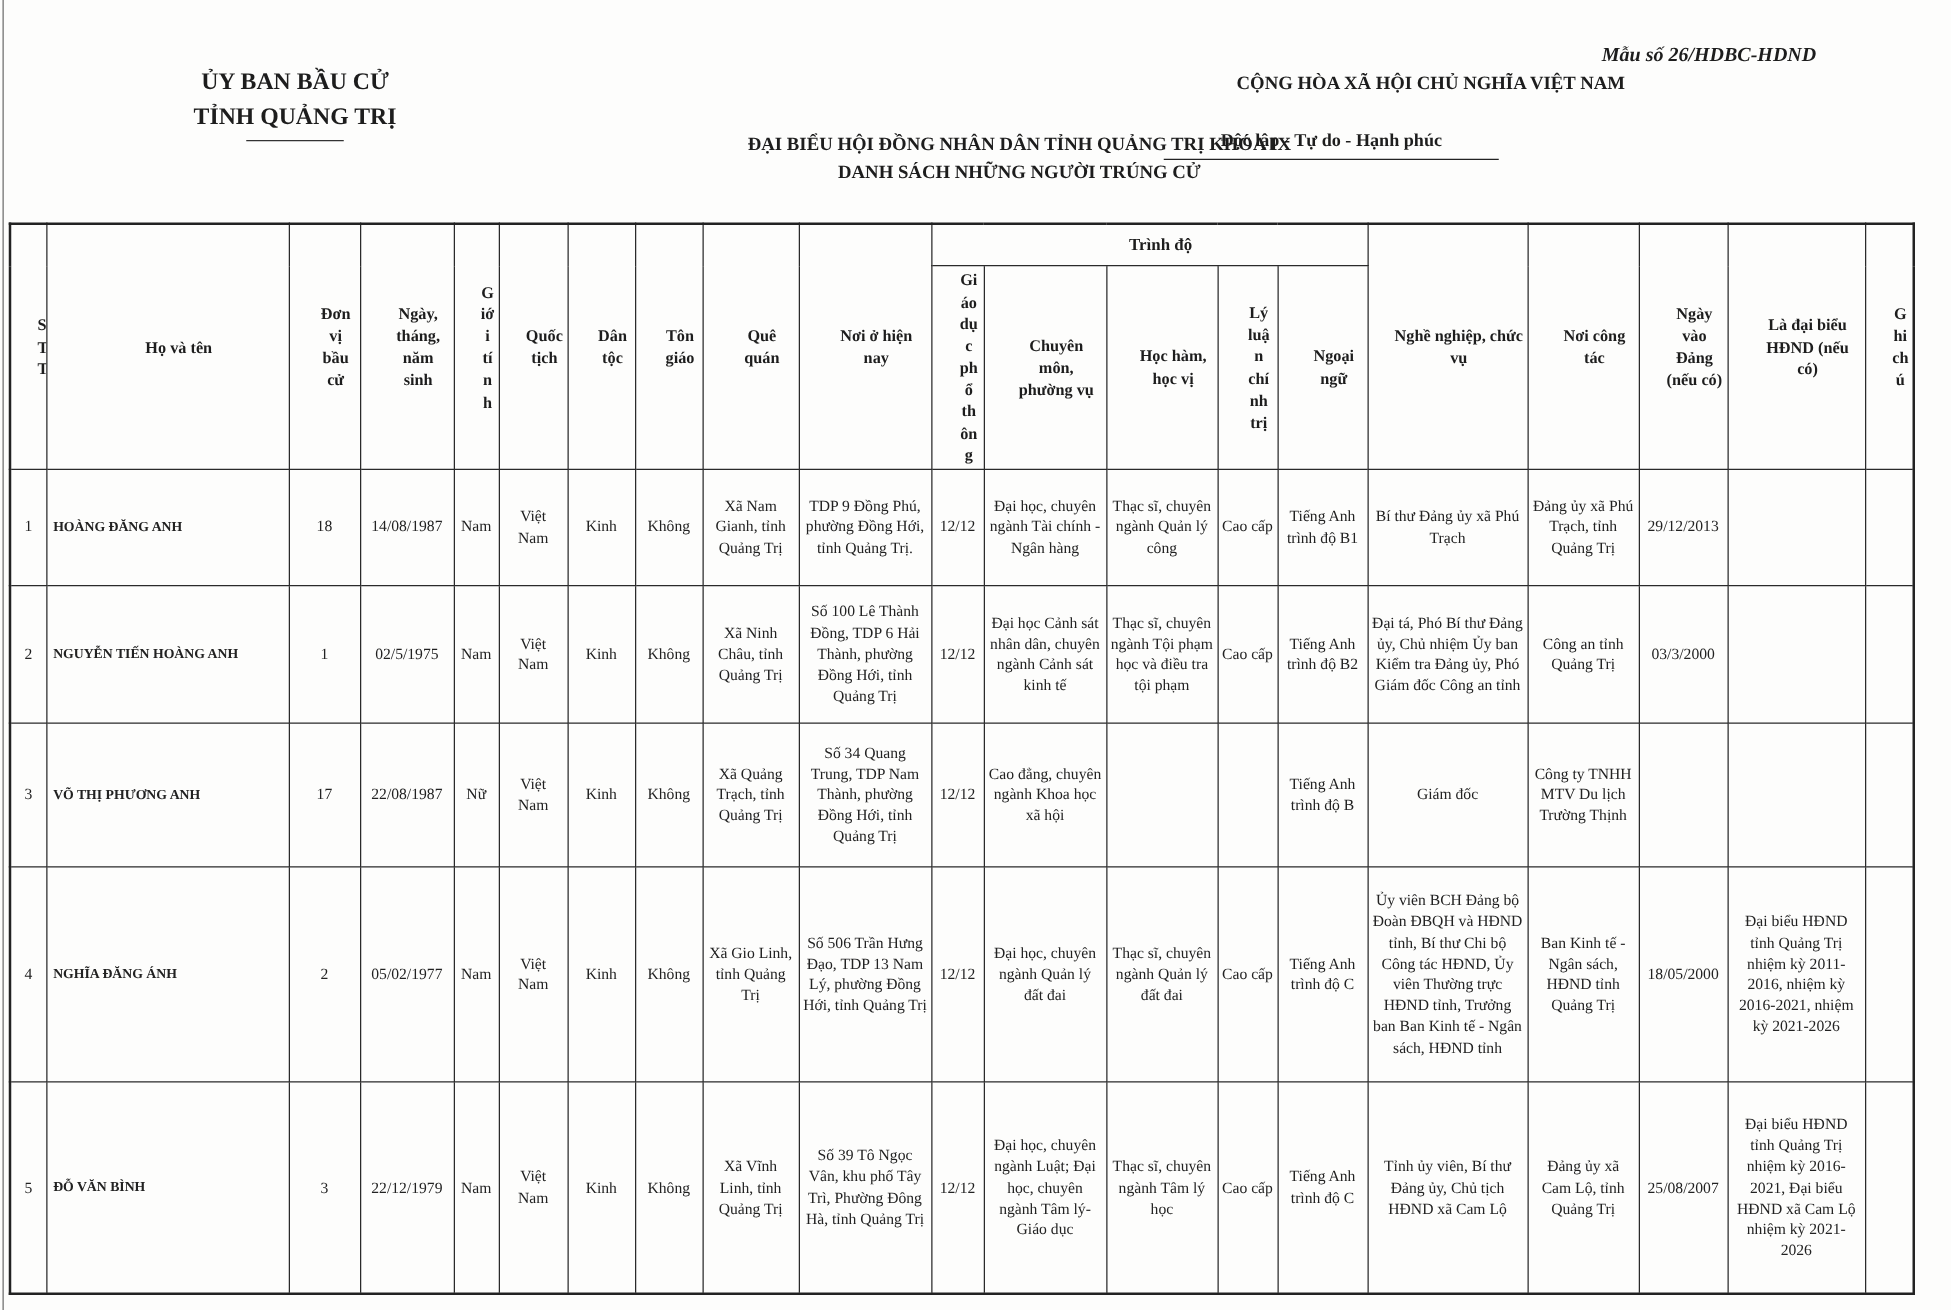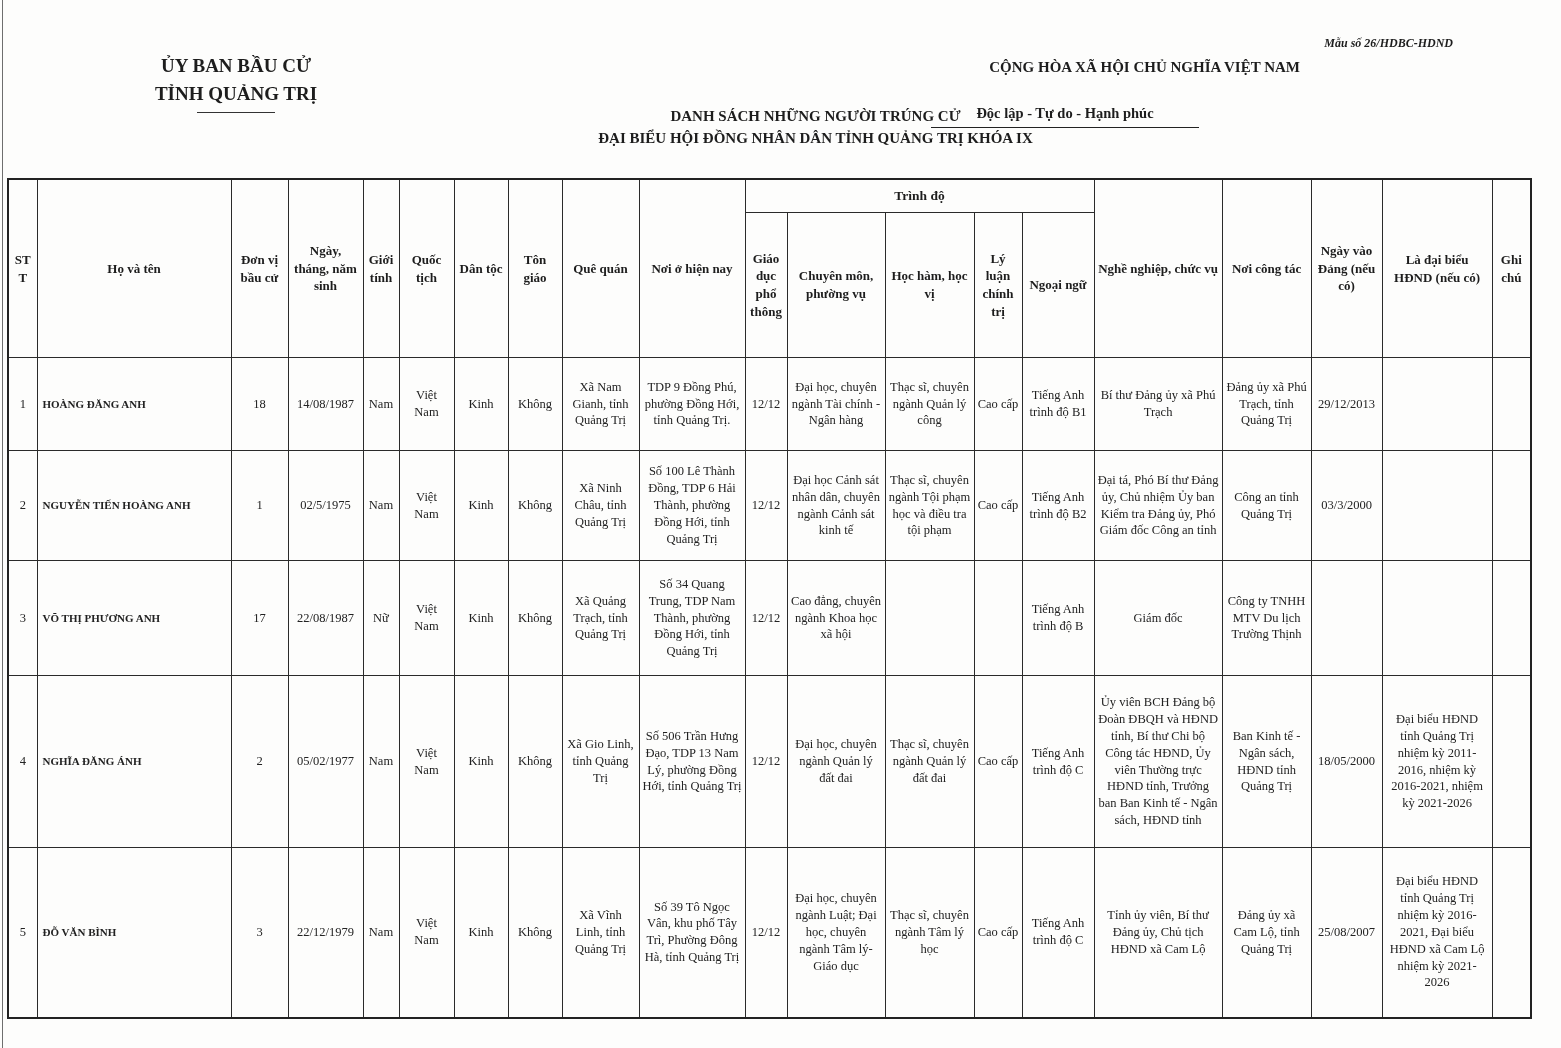--- a/index.html
+++ b/index.html
@@ -13,38 +13,38 @@
   .page-edge{position:absolute;left:2px;top:0;width:1px;height:1048px;background:#4a4a4a;opacity:.8;}
 
   .issuer{position:absolute;left:86px;top:52px;width:300px;text-align:center;font-weight:bold;font-size:19px;line-height:1.45;}
   .issuer .rule{width:78px;height:0;border-bottom:1.4px solid #333;margin:5px auto 0;}
 
   .national{position:absolute;left:830px;top:56px;width:470px;text-align:center;line-height:1.5;}
   .national .l1{font-weight:bold;font-size:15px;text-align:right;}
   .national .l2{font-weight:bold;font-size:14.5px;margin-top:24px;}
   .national .rule{width:268px;height:0;border-bottom:1.5px solid #222;margin:3px auto 0;}
 
-  .form-no{position:absolute;right:108px;top:36px;font-style:italic;font-weight:bold;font-size:12px;}
+  .form-no{position:absolute;right:108px;top:36px;font-style:italic;font-weight:bold;font-size:16px;}
 
   .doc-title{position:absolute;left:70px;right:0;top:106px;text-align:center;font-weight:bold;font-size:15px;line-height:1.45;}
 
   table.main{
     position:absolute;left:7px;top:178px;
     border-collapse:collapse;table-layout:fixed;width:1522px;
     background:transparent;
   }
   table.main th,table.main td{
     border:1px solid #2a2a2a;
     vertical-align:middle;text-align:center;
     padding:2px 3px;
     font-size:12.5px;line-height:1.35;
     word-wrap:break-word;overflow:hidden;
   }
   table.main{border:2px solid #222;}
-  table.main th{font-weight:bold;font-size:13px;background:transparent;}
+  table.main th{font-weight:bold;font-size:13px;background:transparent;padding-left:21px;}
   table.main .group-th{height:28px;font-size:13.5px;}
   table.main thead tr.subhead th{height:140px;margin-top:26px;}
   table.main td.name-cell{text-align:left;font-size:11px;padding-left:5px;font-weight:bold;}
   table.main td{color:#222;}
 </style>
 </head>
 <body>
 
 <div class="page-edge"></div>
 
@@ -56,22 +56,22 @@
 
 <div class="national">
   <div class="l1">CỘNG HÒA XÃ HỘI CHỦ NGHĨA VIỆT NAM</div>
   <div class="l2">Độc lập - Tự do - Hạnh phúc</div>
   <div class="rule"></div>
 </div>
 
 <div class="form-no">Mẫu số 26/HDBC-HDND</div>
 
 <div class="doc-title">
+  <div>ĐẠI BIỂU HỘI ĐỒNG NHÂN DÂN TỈNH QUẢNG TRỊ KHÓA IX</div>
   <div>DANH SÁCH NHỮNG NGƯỜI TRÚNG CỬ</div>
-  <div>ĐẠI BIỂU HỘI ĐỒNG NHÂN DÂN TỈNH QUẢNG TRỊ KHÓA IX</div>
 </div>
 
 <table class="main">
   <colgroup>
     <col style="width:29px">
       <col style="width:194px">
       <col style="width:57px">
       <col style="width:75px">
     <col style="width:36px">
       <col style="width:55px">

